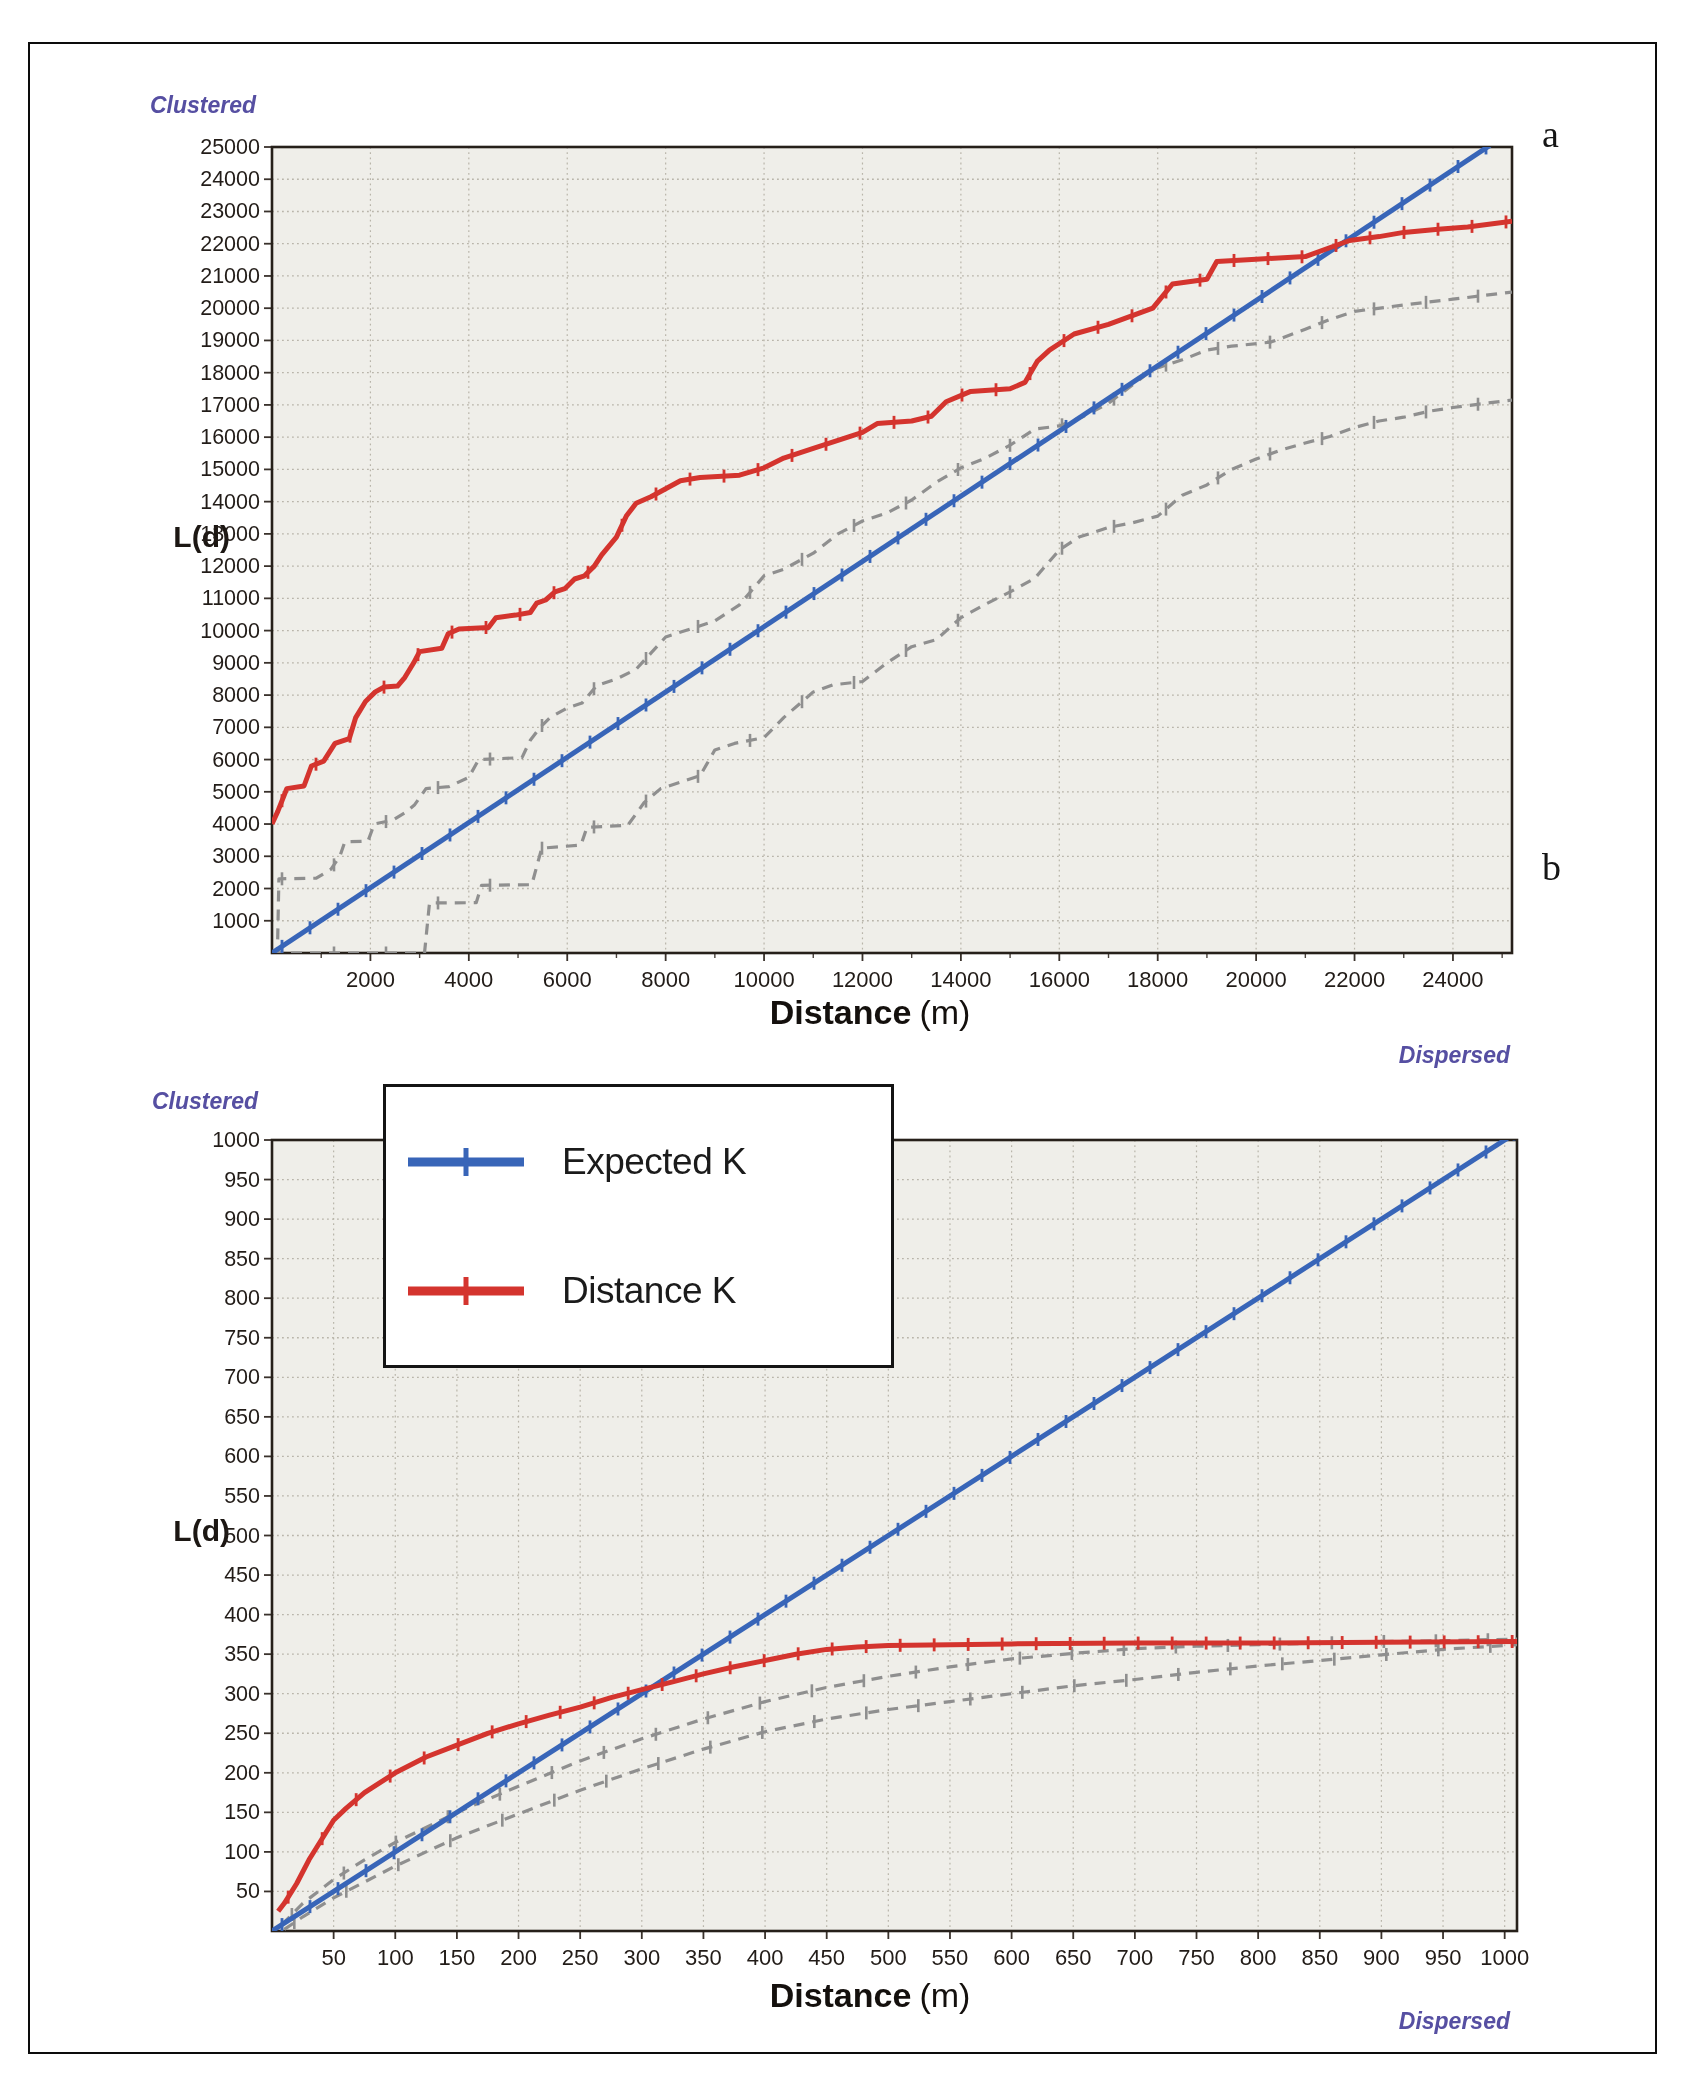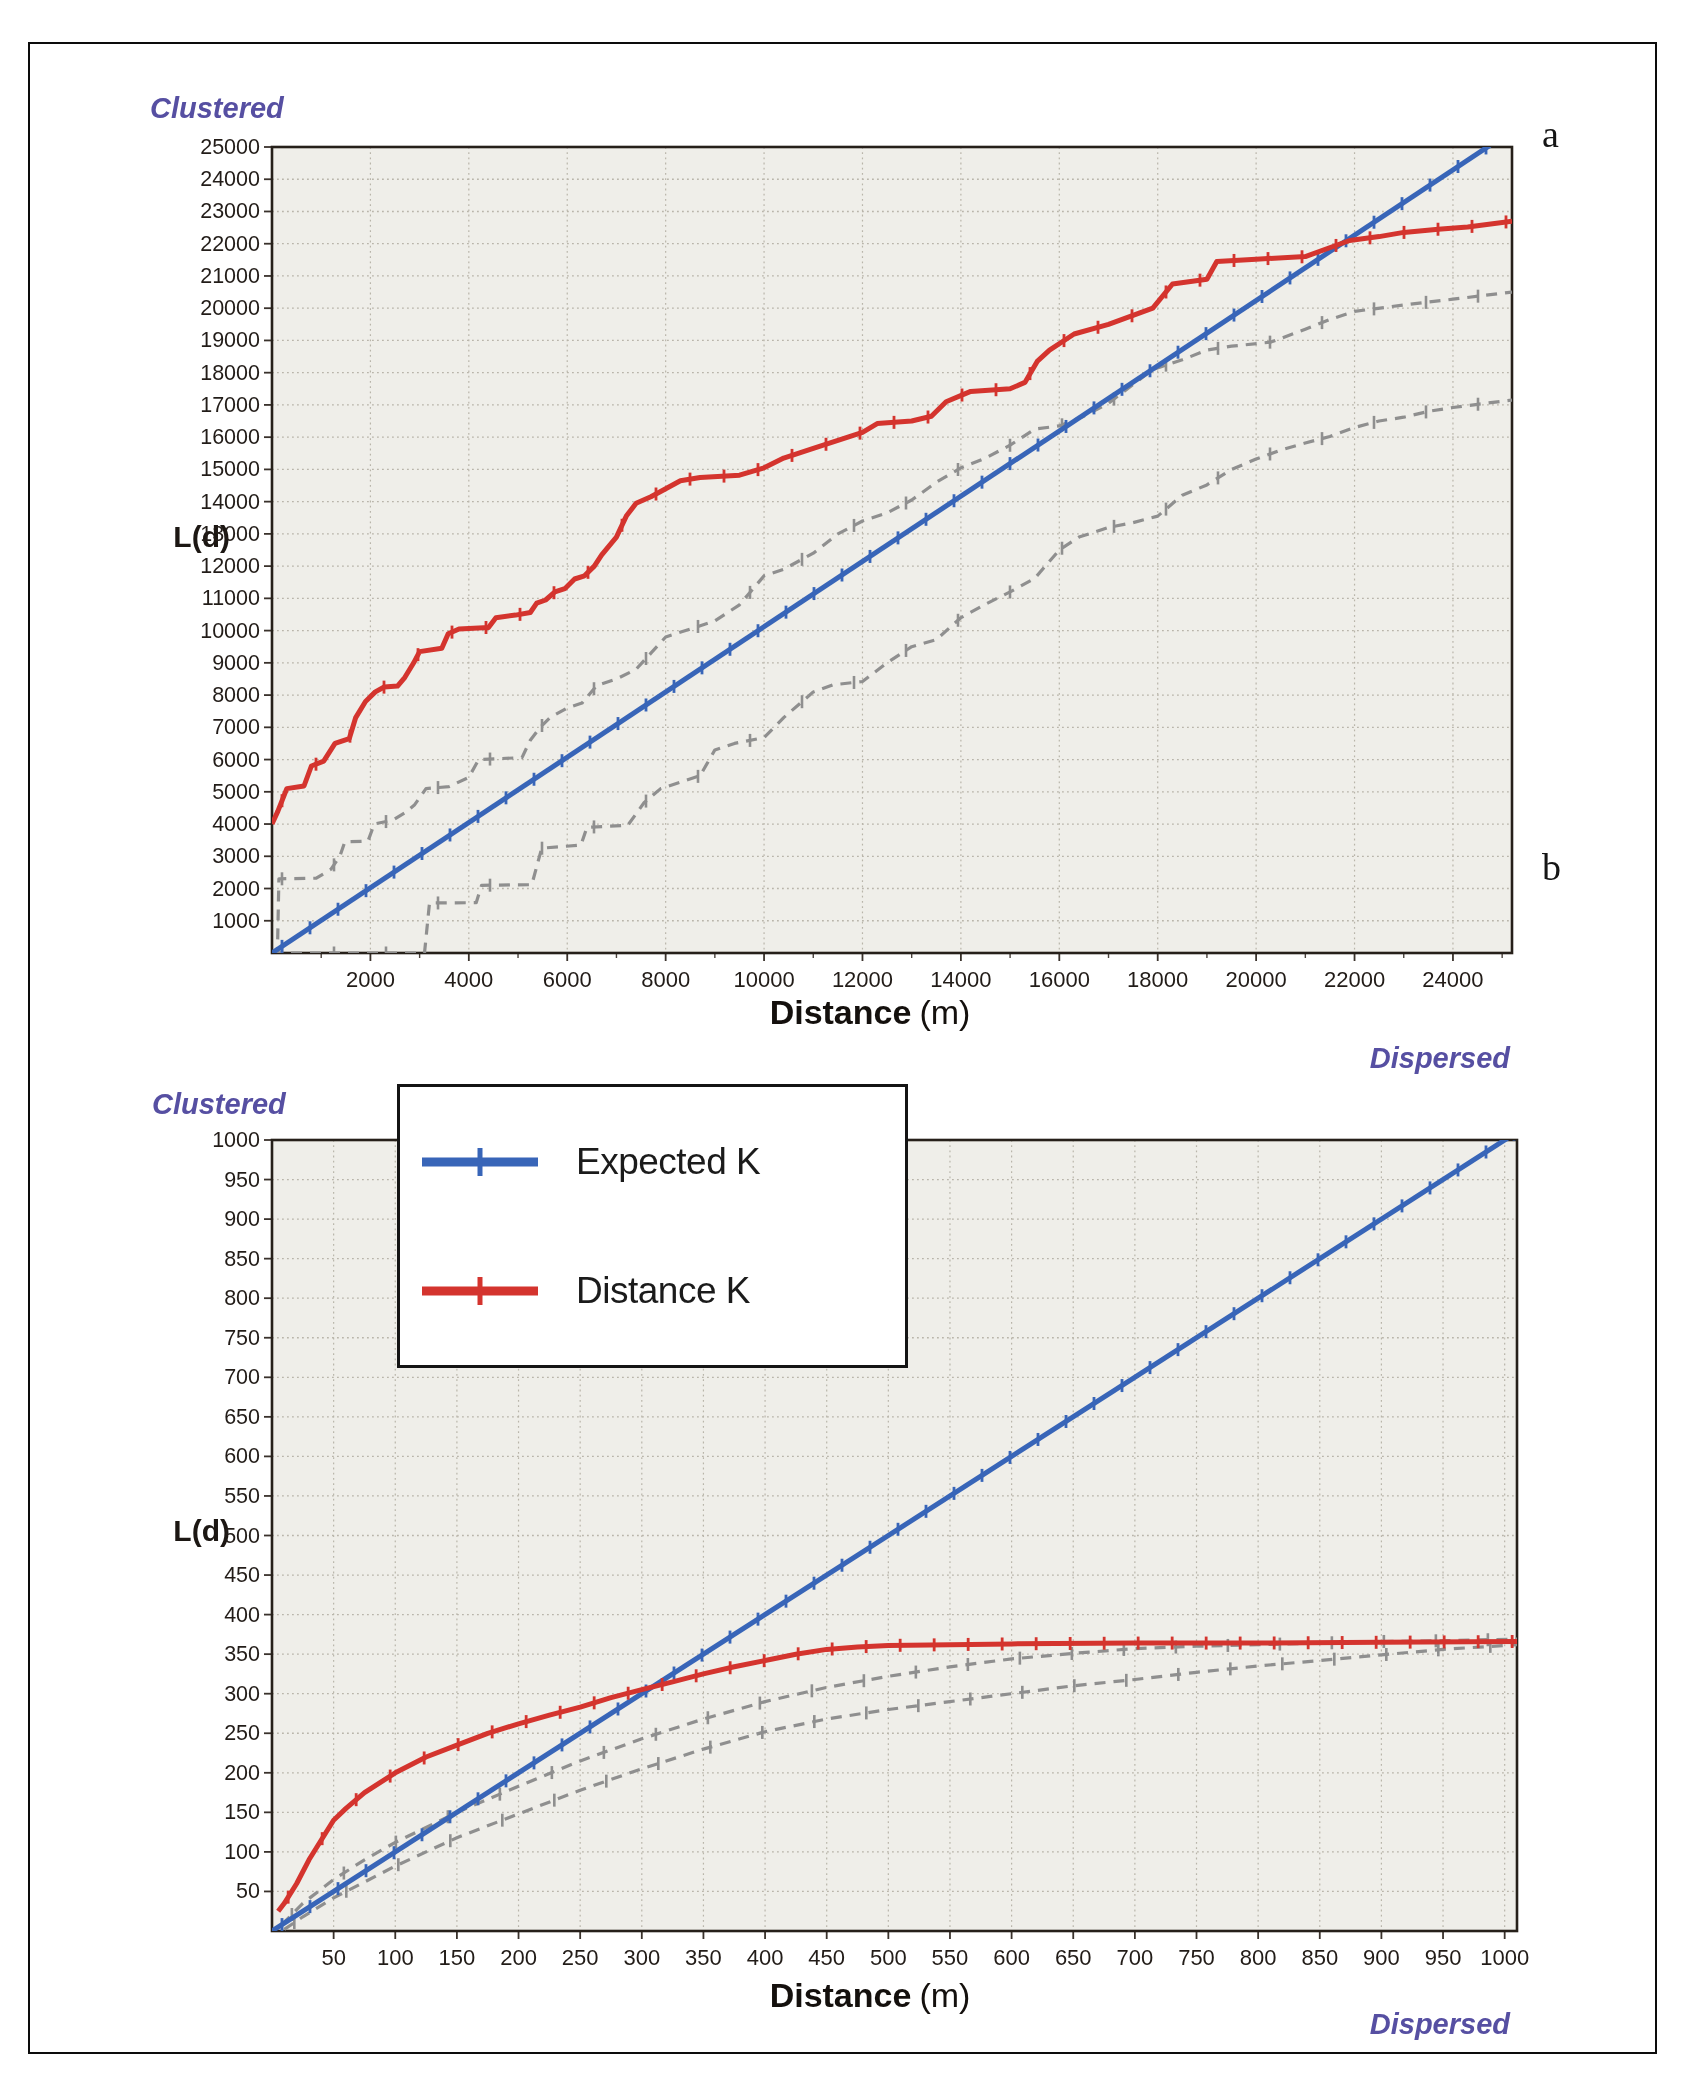--- a/index.html
+++ b/index.html
@@ -2,27 +2,27 @@
 <html><head>
 <meta charset="utf-8">
 <style>
   html,body{margin:0;padding:0;background:#fff;}
   body{width:1689px;height:2085px;position:relative;overflow:hidden;
        font-family:"Liberation Sans",sans-serif;}
   .fig-border{position:absolute;left:28px;top:42px;width:1625px;height:2008px;
               border:2.5px solid #0c0c0c;background:#fff;}
   .chart-svg{position:absolute;}
   .t{position:absolute;white-space:nowrap;}
-  .purple{font-style:italic;font-weight:700;font-size:29px;letter-spacing:0;}
+  .purple{font-style:italic;font-weight:700;font-size:23px;letter-spacing:0;}
   .ld{font-weight:700;font-size:30px;color:#1c1713;text-align:right;}
   .dist{font-size:34px;color:#14100d;text-align:center;}
   .dist .db{font-weight:700;}
   .dist .du{font-weight:400;margin-left:8px;}
   .panel-letter{font-family:"Liberation Serif",serif;font-size:38px;color:#151515;}
-  .legend{position:absolute;left:397px;top:1084px;width:511px;height:284px;
+  .legend{position:absolute;left:383px;top:1084px;width:511px;height:284px;
           background:#ffffff;border:3px solid #141414;box-sizing:border-box;
           display:flex;flex-direction:column;justify-content:space-around;
           padding:10px 0 10px 20px;z-index:5;}
   .lg-row{display:flex;align-items:center;}
   .lg-sample{width:122px;height:44px;display:inline-block;flex:0 0 122px;}
   .lg-label{font-size:37px;color:#1b1b1b;margin-left:34px;letter-spacing:-0.5px;}
   .ra{text-align:right;}
 </style>
 </head>
 <body>

